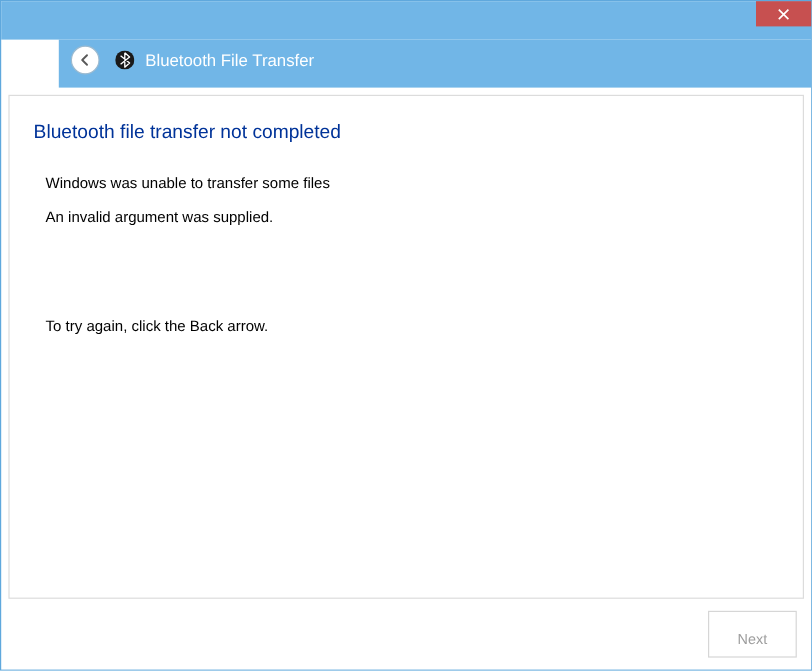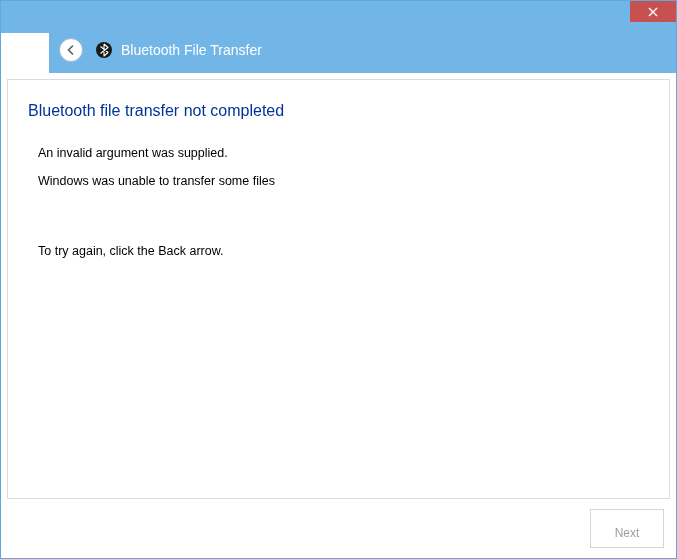--- a/index.html
+++ b/index.html
@@ -89,21 +89,21 @@
       font-size: 16px;
       font-weight: 400;
       margin-bottom: 26px;
     }
     .msg {
       color: #000;
       font-size: 12.5px;
       margin-bottom: 14px;
       padding-left: 10px;
     }
-    .msg.spaced { margin-top: 42px; }
+    .msg.spaced { margin-top: 63px; }
     .footer {
       display: flex;
       justify-content: flex-end;
       gap: 8px;
       padding: 10px 6px 4px 6px;
     }
     .btn {
       min-width: 74px;
       height: 39px;
       font-size: 12px;
@@ -147,22 +147,22 @@
         <circle cx="8" cy="8" r="8" fill="#1a1a1a"></circle>
         <path d="M8 2 L8 14 L12 10.5 L4.5 4.5 M8 2 L12 5.5 L4.5 11.5" stroke="#fff" stroke-width="1.1" fill="none" stroke-linejoin="round"></path>
       </svg>
     </div>
     <div class="header-title">Bluetooth File Transfer</div>
   </div>
 
   <div class="content-wrap">
     <div class="content">
       <div class="page-title">Bluetooth file transfer not completed</div>
+      <div class="msg">Windows was unable to transfer some files</div>
       <div class="msg">An invalid argument was supplied.</div>
-      <div class="msg">Windows was unable to transfer some files</div>
       <div class="msg spaced">To try again, click the Back arrow.</div>
     </div>
     <div class="footer">
       <button class="btn" disabled="">Next</button>
     </div>
   </div>
 
 </div>
 
 </body></html>

